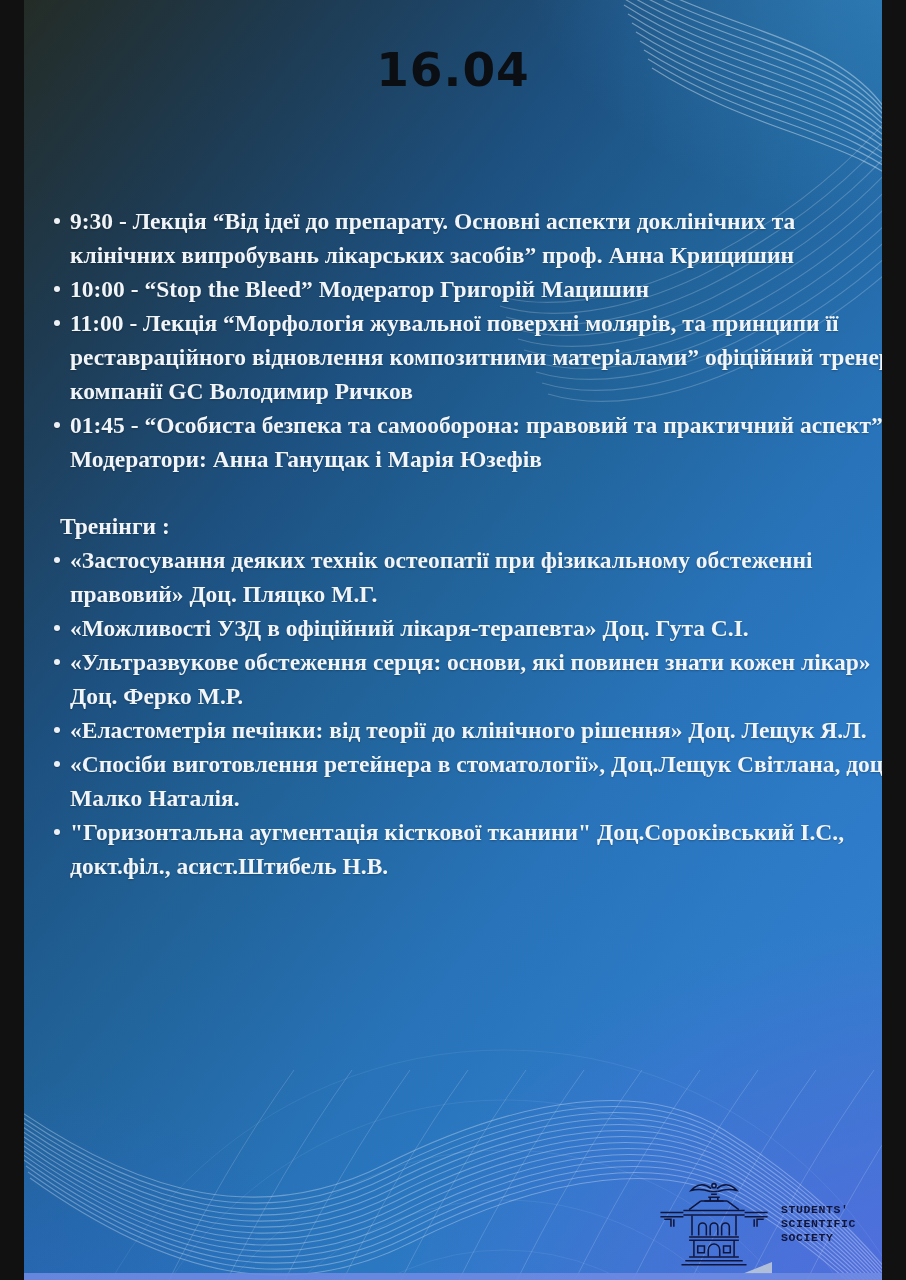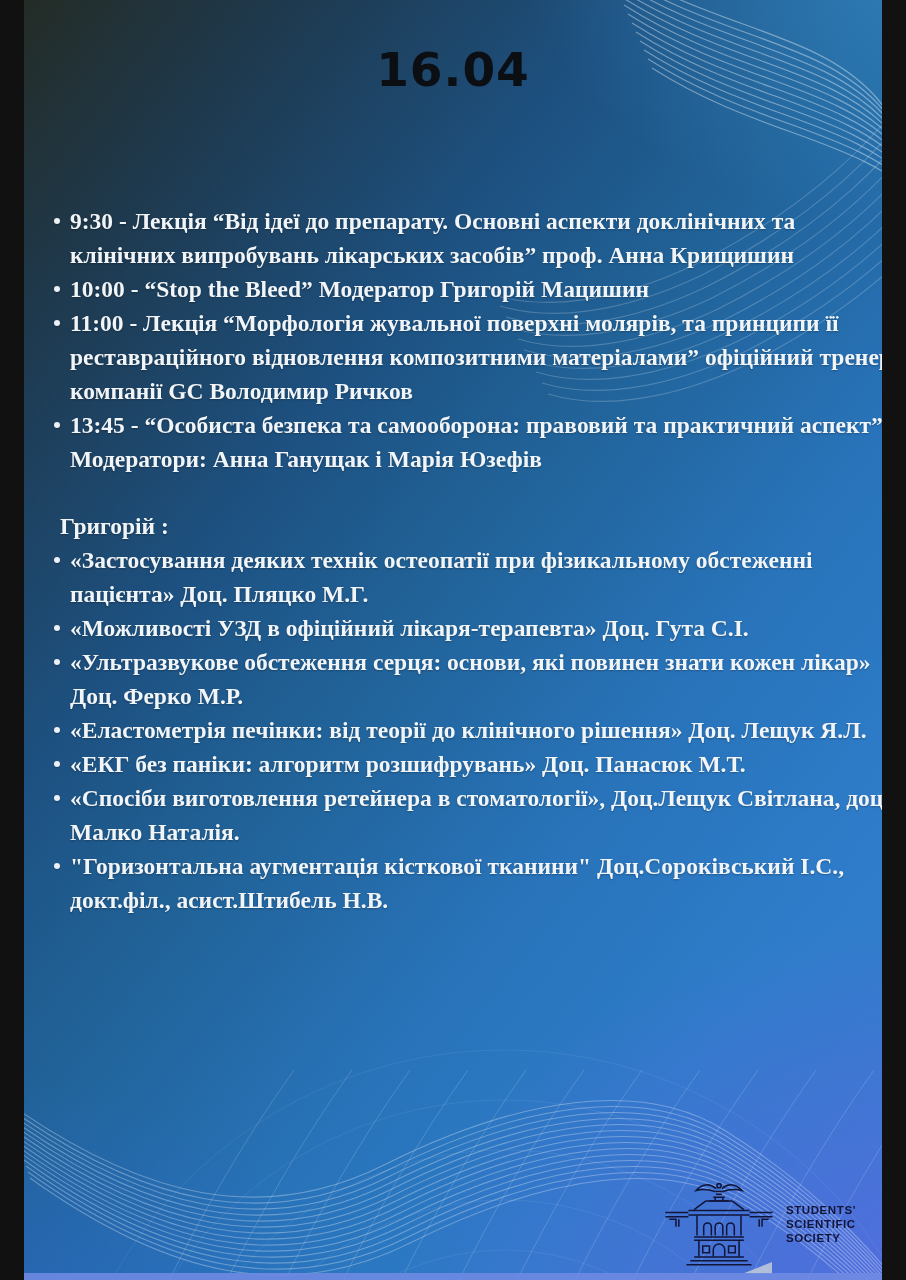--- a/index.html
+++ b/index.html
@@ -38,21 +38,21 @@
        box-shadow:0 1px 1px rgba(0,0,0,.25);}
   .txt{flex:1;}
   .section-heading{
     margin:33px 0 0 8px;font-size:23.5px;font-weight:700;line-height:34px;
   }
   .logo{
     position:absolute;right:26px;bottom:12px;
     display:flex;align-items:center;gap:9px;
   }
   .logo-text{
-    font-family:Liberation Sans, sans-serif;
+    font-family:Liberation Mono, monospace;
     font-weight:700;font-size:11.5px;line-height:14px;
     letter-spacing:.6px;color:#11153a;
   }
   .bottom-strip{
     position:absolute;left:0;bottom:0;width:100%;height:7px;
     background:#6e8ae2;opacity:.9;
   }
   .wedge{
     position:absolute;left:718px;bottom:6px;width:30px;height:12px;
     background:#c9d2da;opacity:.8;
@@ -154,46 +154,42 @@
         <li class="item">
           <span class="dot"></span>
           <span class="txt">10:00 - “Stop the Bleed” Модератор Григорій Мацишин</span>
         </li>
         <li class="item">
           <span class="dot"></span>
           <span class="txt">11:00 - Лекція “Морфологія жувальної поверхні молярів, та принципи її реставраційного відновлення композитними матеріалами” офіційний тренер компанії GC Володимир Ричков</span>
         </li>
         <li class="item">
           <span class="dot"></span>
-          <span class="txt">13:45 - “Особиста безпека та самооборона: правовий та практичний аспект” Модератори: Анна Ганущак і Марія Юзефів</span>
+          <span class="txt">01:45 - “Особиста безпека та самооборона: правовий та практичний аспект” Модератори: Анна Ганущак і Марія Юзефів</span>
         </li>
     </ul>
 
-    <p class="section-heading">Григорій :</p>
+    <p class="section-heading">Тренінги :</p>
 
     <ul class="event-list">
       <li class="item">
           <span class="dot"></span>
-          <span class="txt">«Застосування деяких технік остеопатії при фізикальному обстеженні пацієнта» Доц. Пляцко М.Г.</span>
+          <span class="txt">«Застосування деяких технік остеопатії при фізикальному обстеженні правовий» Доц. Пляцко М.Г.</span>
         </li>
         <li class="item">
           <span class="dot"></span>
           <span class="txt">«Можливості УЗД в офіційний лікаря-терапевта» Доц. Гута С.І.</span>
         </li>
         <li class="item">
           <span class="dot"></span>
           <span class="txt">«Ультразвукове обстеження серця: основи, які повинен знати кожен лікар» Доц. Ферко М.Р.</span>
         </li>
         <li class="item">
           <span class="dot"></span>
           <span class="txt">«Еластометрія печінки: від теорії до клінічного рішення» Доц. Лещук Я.Л.</span>
-        </li>
-        <li class="item">
-          <span class="dot"></span>
-          <span class="txt">«ЕКГ без паніки: алгоритм розшифрувань» Доц. Панасюк М.Т.</span>
         </li>
         <li class="item">
           <span class="dot"></span>
           <span class="txt">«Спосіби виготовлення ретейнера в стоматології», Доц.Лещук Світлана, доц. Малко Наталія.</span>
         </li>
         <li class="item">
           <span class="dot"></span>
           <span class="txt">"Горизонтальна аугментація кісткової тканини" Доц.Сороківський І.С., докт.філ., асист.Штибель Н.В.</span>
         </li>
     </ul>

